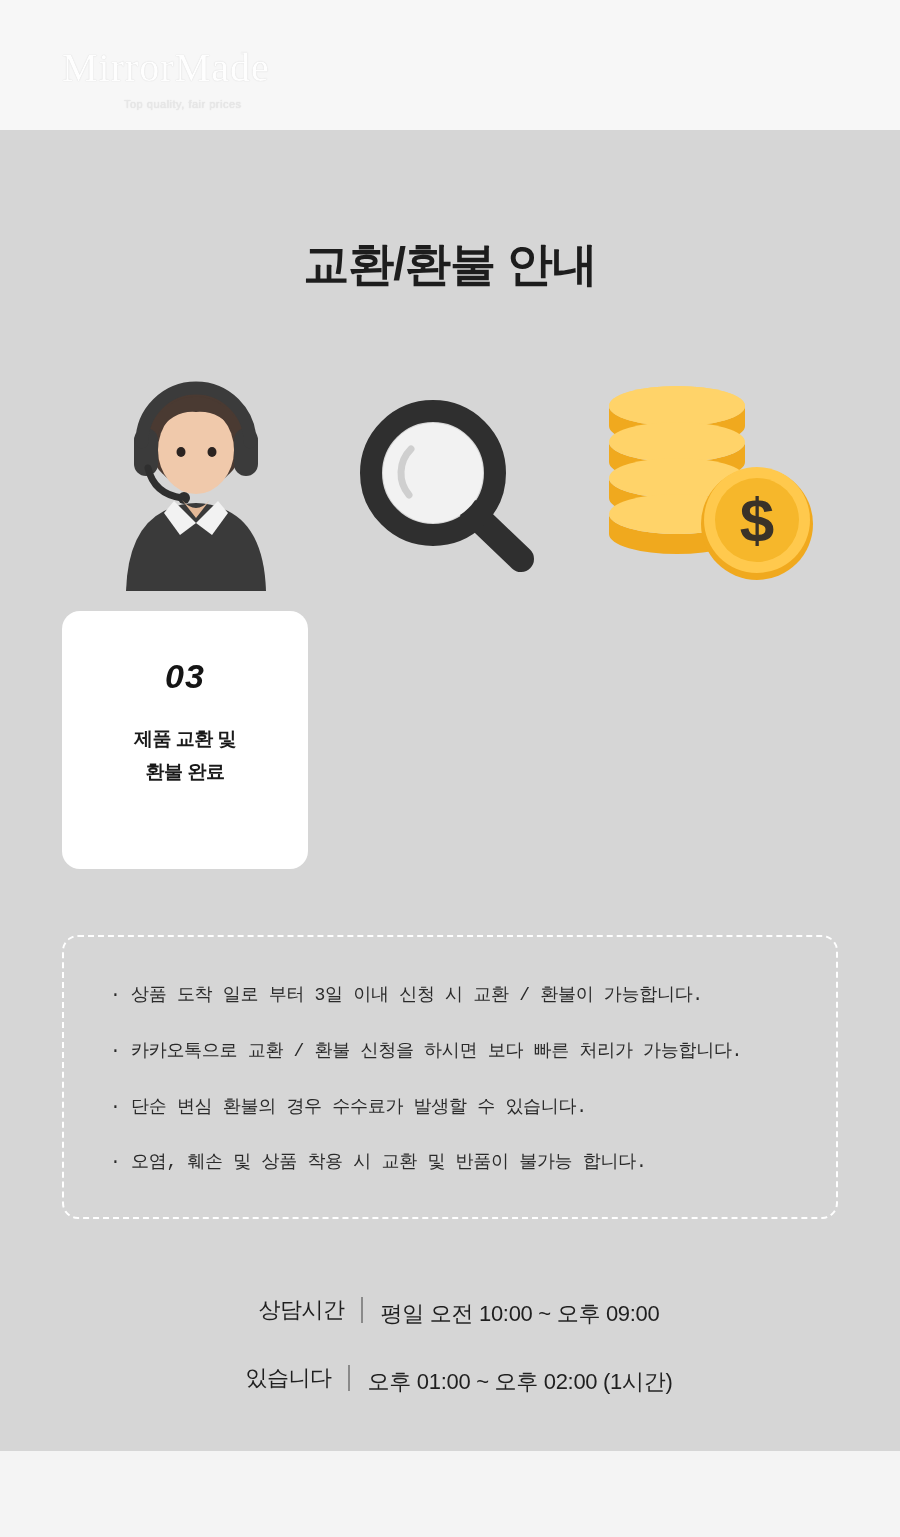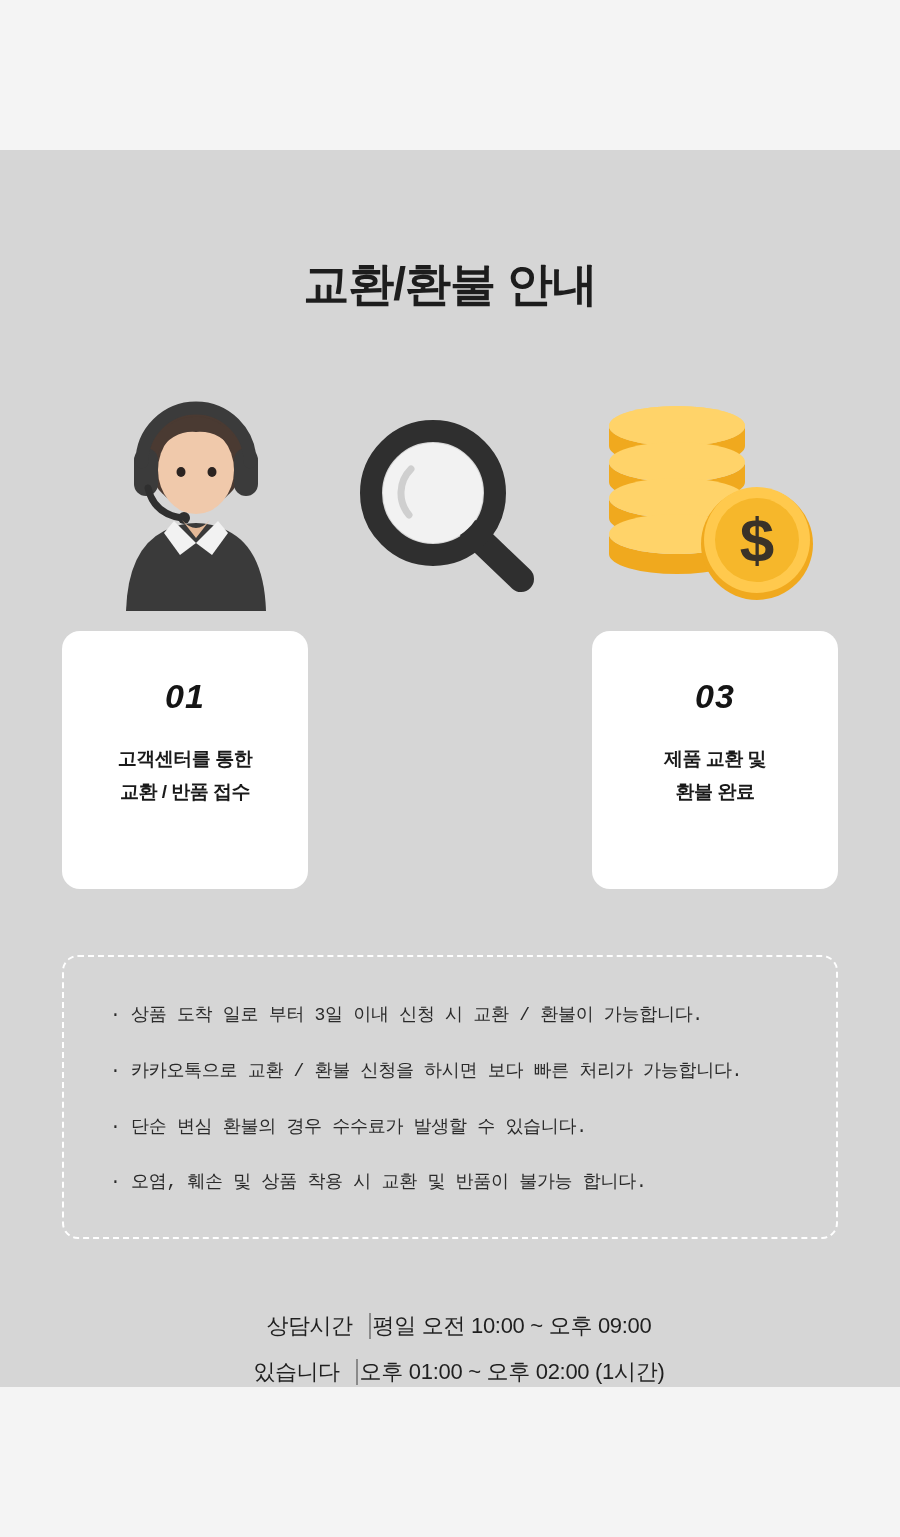--- a/index.html
+++ b/index.html
@@ -11,22 +11,21 @@
     background: #f2f2f2;
     overflow: hidden;
   }
 
   .page {
     position: relative;
     width: 900px;
     height: 1537px;
     background: #f4f4f4;
     display: flex;
-    flex-direction: row;
-    align-items: center;
+    flex-direction: column;
   }
 
   
   .brand-band {
     position: relative;
     height: 130px;
     background: #f7f7f7;
     flex: none;
   }
   .brand-wrap {
@@ -139,43 +138,44 @@
     letter-spacing: -0.3px;
   }
   .notice-item:last-child { margin-bottom: 0; }
 
   
   .hours {
     margin-top: 72px;
     display: flex;
     flex-direction: column;
     align-items: center;
-    gap: 16px;
+    gap: 30px;
   }
   .hours-row {
     display: flex;
     align-items: center;
     font-size: 22px;
     color: #1f1f1f;
   }
   .hours-label {
     width: 120px;
     text-align: right;
     padding-right: 16px;
     font-weight: 400;
     letter-spacing: -0.5px;
   }
   .hours-sep {
     width: 2px;
     height: 26px;
     background: #8a8a8a;
   }
   .hours-value {
-    padding-left: 2px;
+    padding-left: 18px;
     letter-spacing: -0.3px;
+    margin-top: 8px;
   }
 
   
   .bottom-band {
     height: 86px;
     background: #f4f4f4;
     flex: none;
   }
 </style>
 </head>
@@ -264,27 +264,20 @@
             <circle cx="168" cy="144" r="42" fill="#f6b72b"></circle>
             <text x="168" y="165" text-anchor="middle" font-family="Liberation Sans, sans-serif" font-size="62" font-weight="700" fill="#3a3228">$</text>
           </g>
         </svg>
       </div>
 
     </div>
 
     <div class="cards-row">
 
-      <div class="card">
-        <div class="card-num">01</div>
-        <div class="card-lines">
-          <div class="card-line">고객센터를 통한</div>
-          <div class="card-line">교환 / 반품 접수</div>
-        </div>
-      </div>
 
 
       <div class="card">
         <div class="card-num">03</div>
         <div class="card-lines">
           <div class="card-line">제품 교환 및</div>
           <div class="card-line">환불 완료</div>
         </div>
       </div>
 

